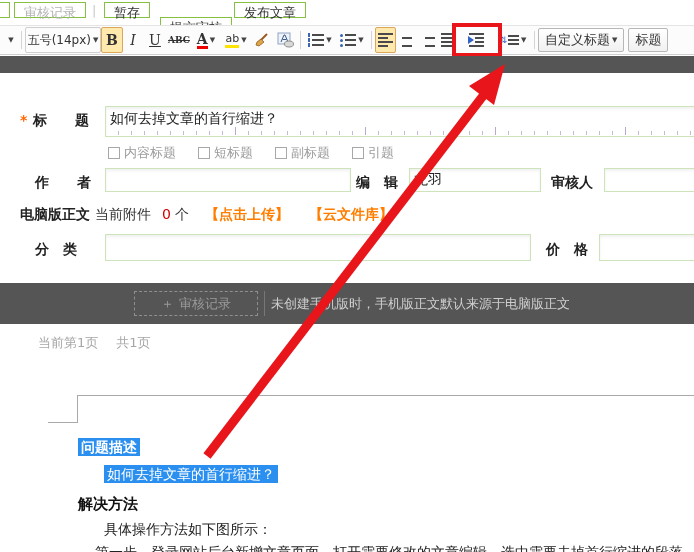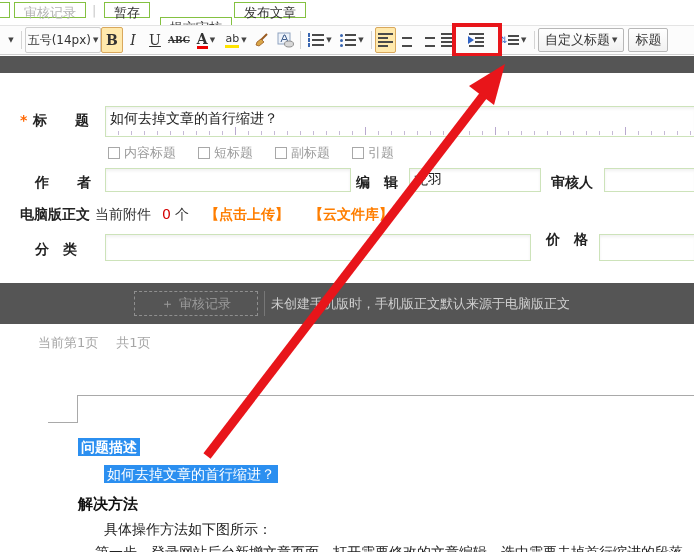--- a/index.html
+++ b/index.html
@@ -294,21 +294,21 @@
 
 <span class="flabel" style="left:20px; top:206px;">电脑版正文</span>
 <span class="attach-txt" style="left:95px;">当前附件</span>
 <span class="attach-txt cnt" style="left:162px;">0</span>
 <span class="attach-txt" style="left:175px;">个</span>
 <span class="attach-txt olink" style="left:205px;">【点击上传】</span>
 <span class="attach-txt olink" style="left:309px;text-align:center;">【云文件库】</span>
 
 <span class="flabel" style="left:35px; top:241px;">分　类</span>
 <input class="fin" style="left: 105px; top: 234px; width: 426px; height: 27px;" value="">
-<span class="flabel" style="left:546px; top:231px;">价　格</span>
+<span class="flabel" style="left:546px; top:241px;">价　格</span>
 <input class="fin" style="left: 599px; top: 234px; right: -2px; height: 27px;" value="">
 
 <div class="tabbar">
   <div class="mobtab">
     <span>＋</span>
     <span>审核记录</span>
   </div>
   <div class="tabvsep"></div>
   <div class="tabhint">未创建手机版时，手机版正文默认来源于电脑版正文</div>
 </div>

